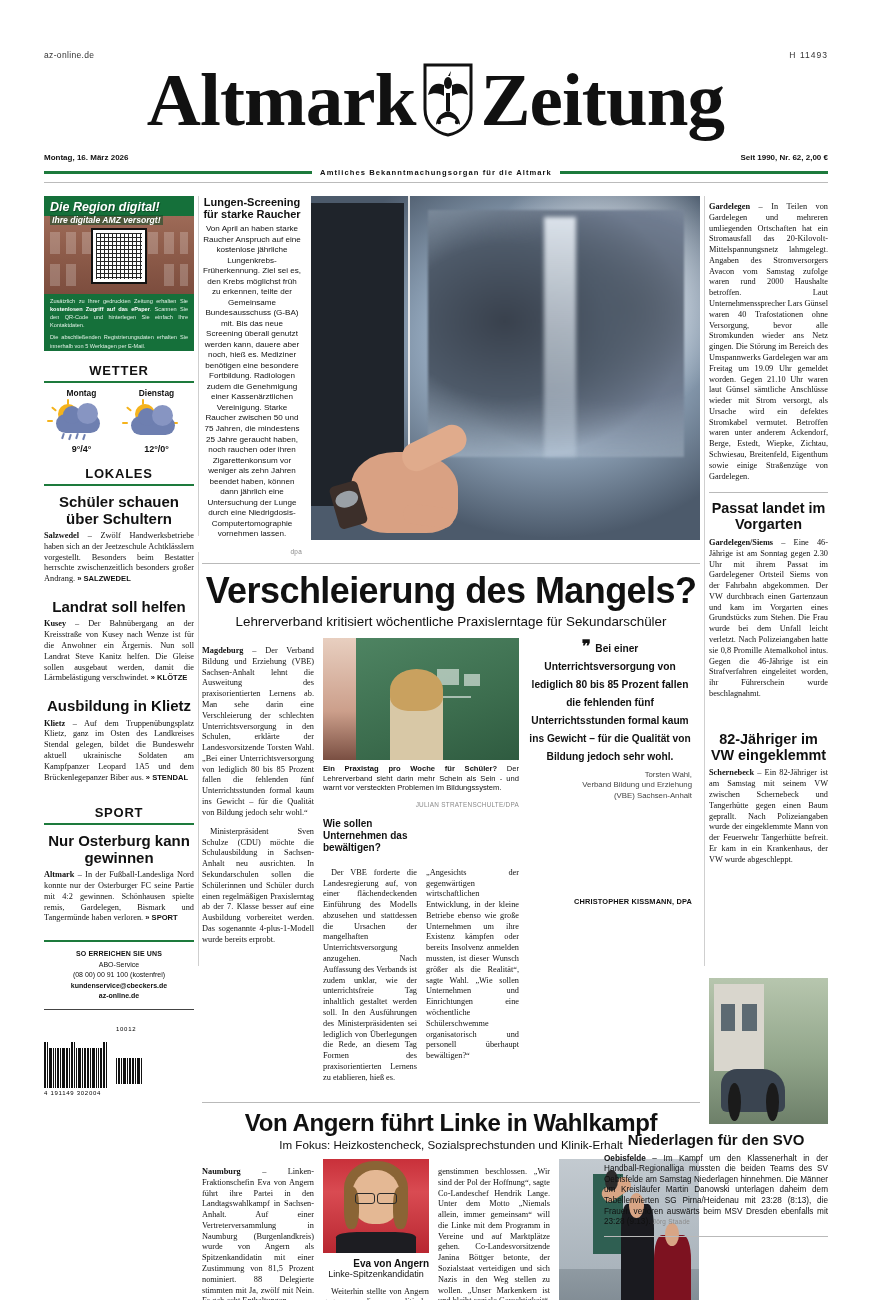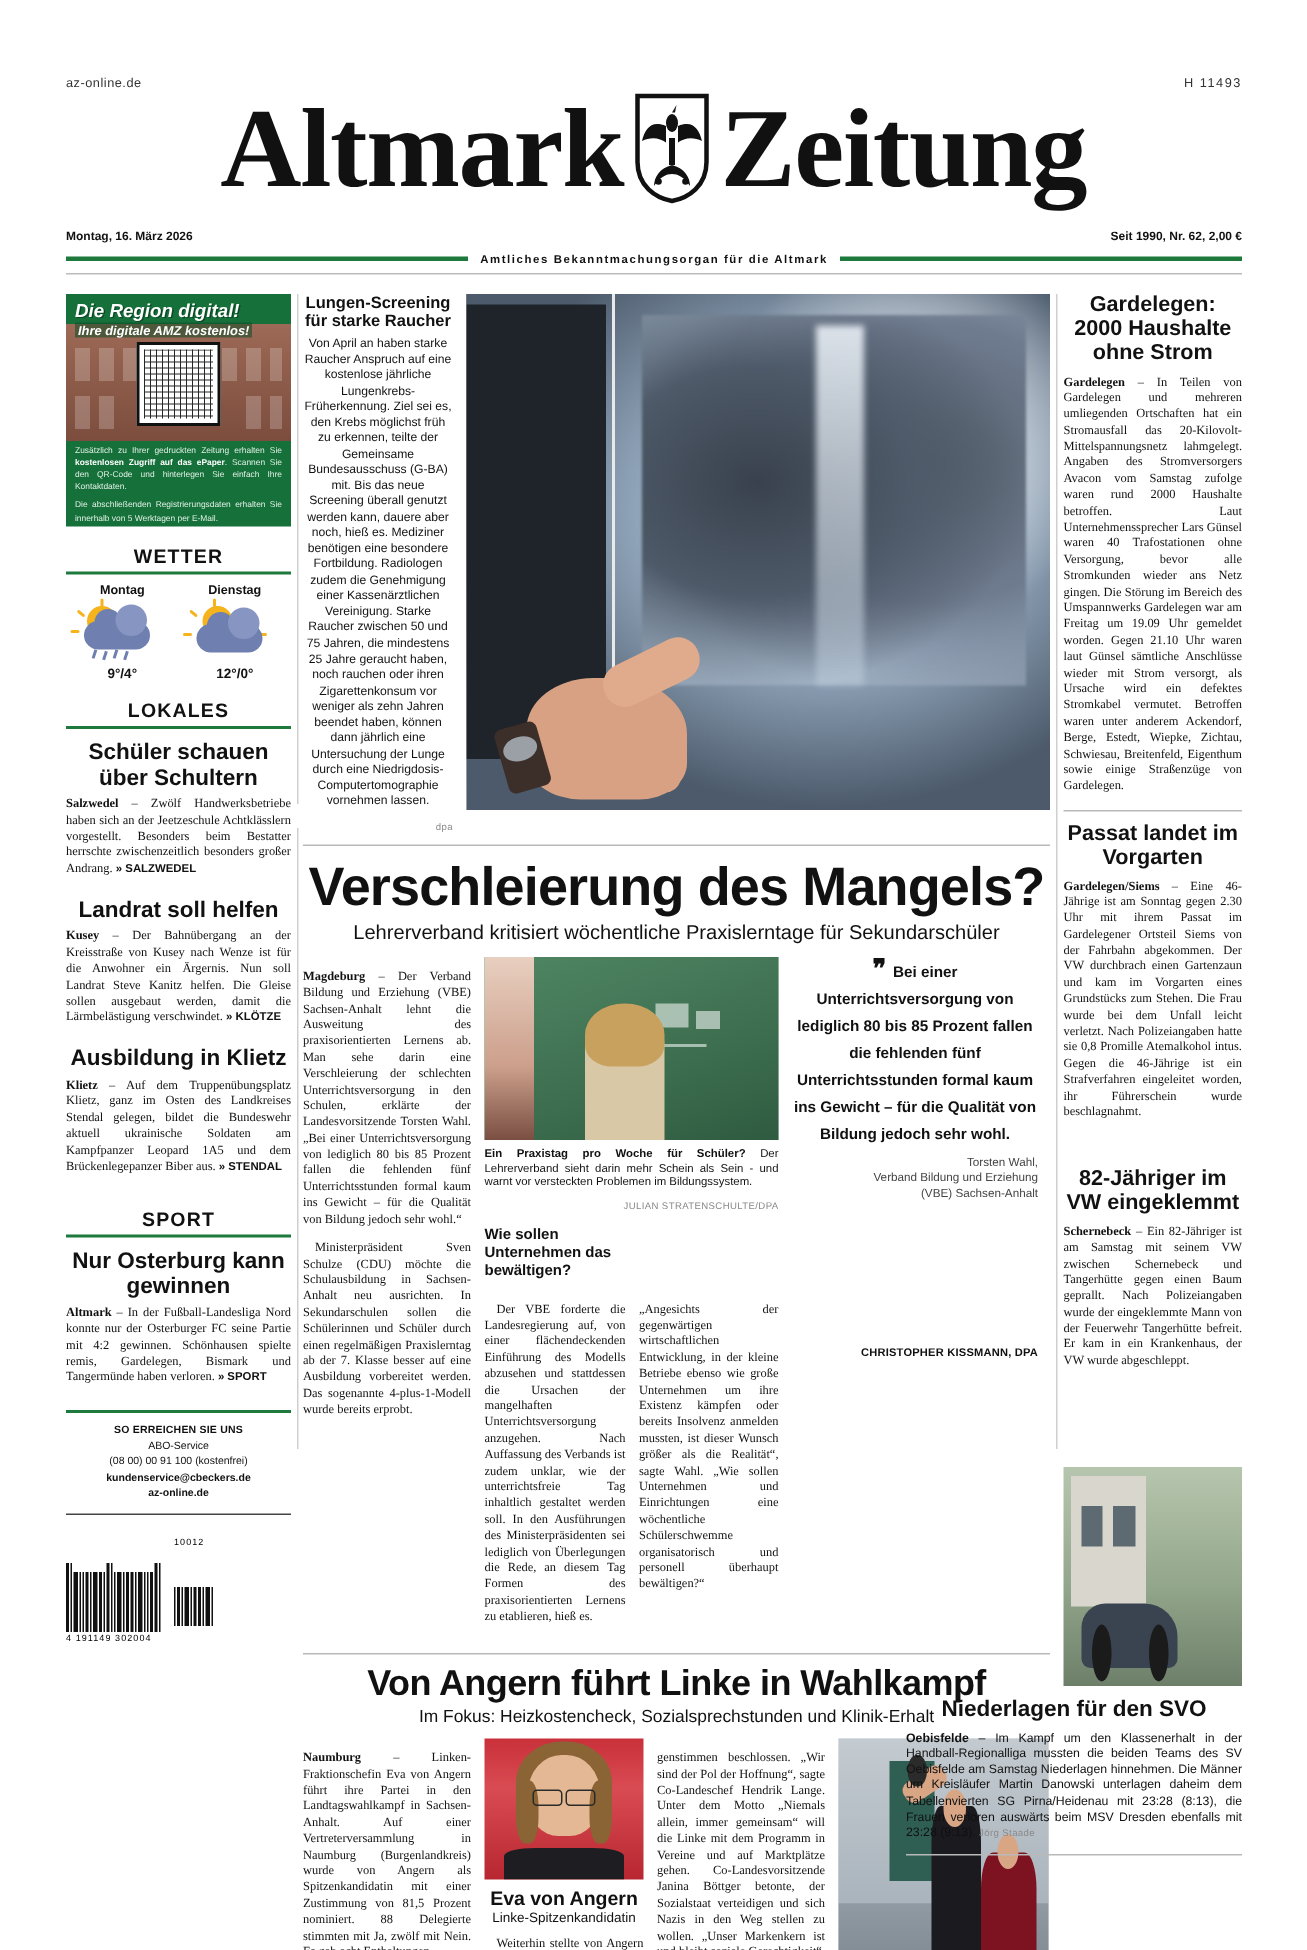--- a/index.html
+++ b/index.html
@@ -142,21 +142,21 @@
   .main-sub{font-family:"Liberation Sans",sans-serif;font-size:13.4px;color:#111;text-align:center;margin-top:5px;}
 
   .quote-box{text-align:center;}
   .quote-mark{font-family:"Liberation Sans",sans-serif;font-weight:bold;font-size:17px;color:#111;line-height:.8;}
   .quote-txt{font-family:"Liberation Sans",sans-serif;font-weight:bold;font-size:10.2px;line-height:1.25;color:#111;text-align:center;}
   .quote-att{font-family:"Liberation Sans",sans-serif;font-size:7.8px;line-height:1.35;color:#444;text-align:right;margin-top:6px;}
 
   .subhead{font-family:"Liberation Sans",sans-serif;font-weight:bold;font-size:10px;line-height:1.22;color:#111;}
   .byline{font-family:"Liberation Sans",sans-serif;font-weight:bold;font-size:7.4px;letter-spacing:.02em;color:#111;text-align:right;}
 
-  .cap-name{font-family:"Liberation Sans",sans-serif;font-weight:bold;font-size:13px;text-align:center;color:#111;}
+  .cap-name{font-family:"Liberation Sans",sans-serif;font-weight:bold;font-size:10px;text-align:right;color:#111;}
   .cap-role{font-family:"Liberation Sans",sans-serif;font-size:9px;text-align:center;color:#111;}
   .lead b{font-weight:bold;}
 </style>
 </head>
 <body>
 
 <div class="page">
 
   <div class="topbar">
     <div class="url">az-online.de</div>
@@ -208,21 +208,21 @@
         <span class="win" style="left:38px;top:16px;width:10px;height:22px;"></span>
         <span class="win" style="left:104px;top:16px;width:10px;height:22px;"></span>
         <span class="win" style="left:120px;top:16px;width:10px;height:22px;"></span>
         <span class="win" style="left:136px;top:16px;width:8px;height:22px;"></span>
         <span class="win" style="left:6px;top:48px;width:10px;height:22px;"></span>
         <span class="win" style="left:22px;top:48px;width:10px;height:22px;"></span>
         <span class="win" style="left:120px;top:48px;width:10px;height:22px;"></span>
         <span class="win" style="left:136px;top:48px;width:8px;height:22px;"></span>
       </div>
       <div class="ad-t1">Die Region digital!</div>
-      <div class="ad-t2">Ihre digitale AMZ kostenlos!</div>
+      <div class="ad-t2">Ihre digitale AMZ versorgt!</div>
       <div class="qr">
           <i></i>
         </div>
       <div class="ad-body">
         <span>Zusätzlich zu Ihrer gedruckten Zeitung erhalten Sie </span><b>kostenlosen Zugriff auf das ePaper</b><span>. Scannen Sie den QR-Code und hinterlegen Sie einfach Ihre Kontaktdaten.</span>
         <div style="margin-top:4px;">Die abschließenden Registrierungsdaten erhalten Sie innerhalb von 5 Werktagen per E-Mail.</div>
       </div>
     </div>
 
     <div class="sec-head wx-head">WETTER</div>
@@ -458,21 +458,20 @@
               <div class="p2h"></div>
           </div>
         </div>
       </div>
     </div>
   </div>
 
   <div class="col-r">
 
     <div>
-      <div class="st-h" style="font-size:14.4px;">Gardelegen: 2000 Haushalte ohne Strom</div>
       <p class="body-serif lead" style="margin-top:6px;"><b>Gardelegen</b><span> – In Teilen von Gardelegen und mehreren umliegenden Ortschaften hat ein Stromausfall das 20-Kilovolt-Mittelspannungsnetz lahmgelegt. Angaben des Stromversorgers Avacon vom Samstag zufolge waren rund 2000 Haushalte betroffen. Laut Unternehmenssprecher Lars Günsel waren 40 Trafostationen ohne Versorgung, bevor alle Stromkunden wieder ans Netz gingen. Die Störung im Bereich des Umspannwerks Gardelegen war am Freitag um 19.09 Uhr gemeldet worden. Gegen 21.10 Uhr waren laut Günsel sämtliche Anschlüsse wieder mit Strom versorgt, als Ursache wird ein defektes Stromkabel vermutet. Betroffen waren unter anderem Ackendorf, Berge, Estedt, Wiepke, Zichtau, Schwiesau, Breitenfeld, Eigenthum sowie einige Straßenzüge von Gardelegen.</span></p>
     </div>
 
     <div class="thin-rule" style="margin-top:10px;"></div>
 
     <div style="margin-top:8px;">
       <div class="st-h" style="font-size:14.4px;">Passat landet im Vorgarten</div>
       <p class="body-serif lead" style="margin-top:5px;"><b>Gardelegen/Siems</b><span> – Eine 46-Jährige ist am Sonntag gegen 2.30 Uhr mit ihrem Passat im Gardelegener Ortsteil Siems von der Fahrbahn abgekommen. Der VW durchbrach einen Gartenzaun und kam im Vorgarten eines Grundstücks zum Stehen. Die Frau wurde bei dem Unfall leicht verletzt. Nach Polizeiangaben hatte sie 0,8 Promille Atemalkohol intus. Gegen die 46-Jährige ist ein Strafverfahren eingeleitet worden, ihr Führerschein wurde beschlagnahmt.</span></p>
     </div>
 

